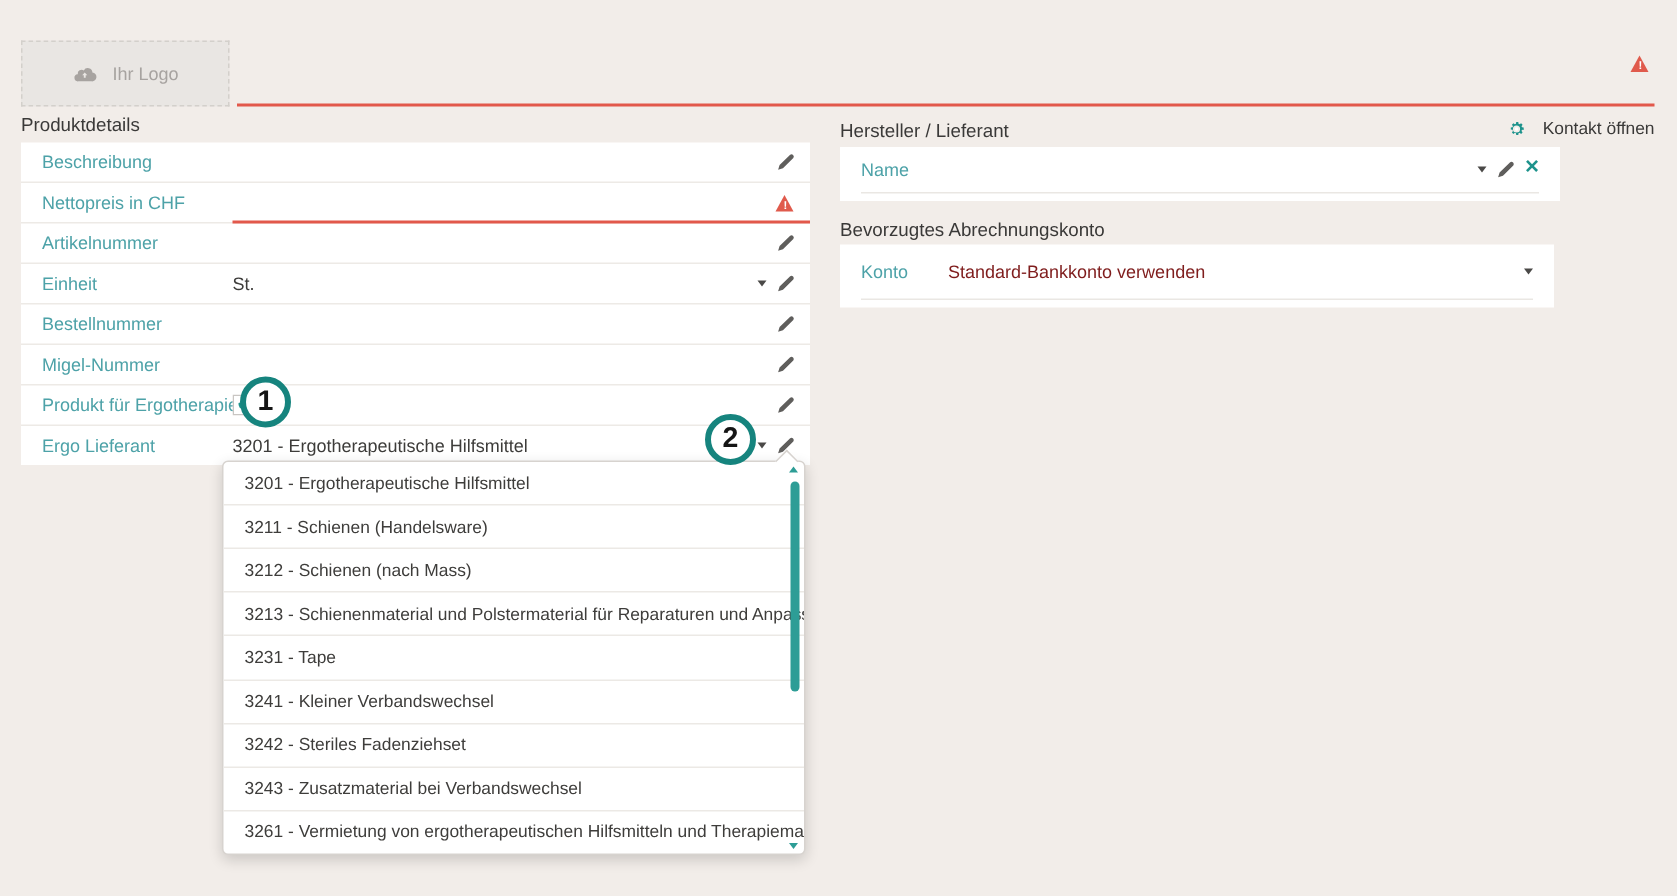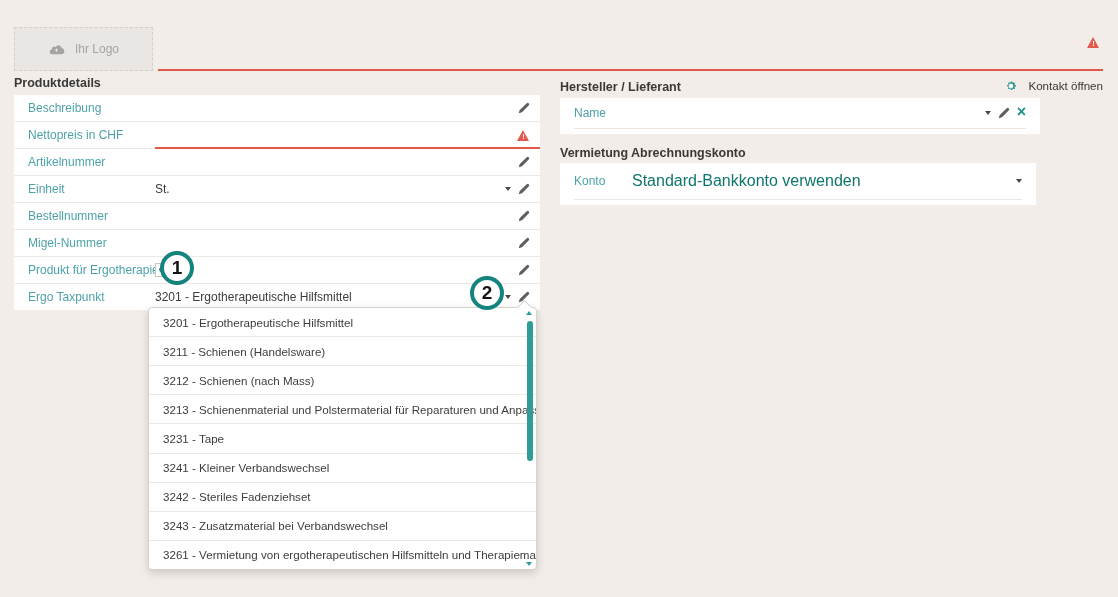--- a/index.html
+++ b/index.html
@@ -12,21 +12,21 @@
   
   .logo-box{
     position:absolute;left:14px;top:27px;width:139px;height:44px;
     background:#e9e6e3;border:1px dashed #d3d0cb;box-sizing:border-box;
     display:flex;align-items:center;justify-content:center;gap:10px;
     color:#a7a3a0;font-size:12px;
   }
   .cloud-svg{display:block}
   .topline{position:absolute;left:158px;top:69px;width:945px;height:2px;background:#e2584b}
   
-  .section-title{position:absolute;font-size:12.5px;font-weight:bold;color:#3a3938;white-space:nowrap}
+  .section-title{position:absolute;font-size:12.5px;font-weight:normal;color:#3a3938;white-space:nowrap}
   
   .card{position:absolute;background:#fff}
   #left-card{left:14px;top:95px;width:526px;height:215px;display:flex;flex-direction:column}
   .frow{flex:1;display:flex;align-items:center;padding:0 10px 0 14px;border-bottom:1px solid #edeae6;position:relative;box-sizing:border-box}
   .frow:last-child{border-bottom:none}
   .flabel{width:127px;flex:none;font-size:12px;color:#4da2a8;white-space:nowrap}
   .fvalue{flex:1;font-size:12px;color:#3d3c3a;white-space:nowrap;overflow:hidden}
   .ficons{display:flex;align-items:center;gap:7px;flex:none;margin-left:8px}
   .err-line{position:absolute;left:141px;right:0;bottom:-1px;height:2px;background:#e2584b}
   
@@ -59,21 +59,21 @@
     display:flex;align-items:center;justify-content:center;font-size:19px;font-weight:600;color:#151515;z-index:8}
   #anno1{left:160px;top:251px}
   #anno2{left:470px;top:276px}
   
   #kontakt{position:absolute;right:15px;top:79px;display:flex;align-items:center;gap:11px;
     font-size:11.6px;color:#3a3938;cursor:pointer;z-index:2}
   .rcard .inner{position:absolute;left:14px;right:14px;top:0;bottom:5px;display:flex;align-items:center;border-bottom:1px solid #eae7e3}
   #card-name{left:560px;top:98px;width:480px;height:36px}
   #card-konto{left:560px;top:163px;width:476px;height:42px}
   .rlabel{font-size:12px;color:#4da2a8;white-space:nowrap}
-  .rvalue{font-size:16px;color:#0f766e;white-space:nowrap;flex:1}
+  .rvalue{font-size:12px;color:#7f1d1d;white-space:nowrap;flex:1}
   .right-icons{margin-left:auto;display:flex;align-items:center;gap:7px}
   #card-konto .rlabel{width:58px;flex:none}
   
   #warn-top{position:absolute;left:1087px;top:37px;z-index:2}
 </style>
 </head>
 <body>
 
 <div class="logo-box">
   <svg class="cloud-svg" width="17" height="12" viewBox="0 0 24 16">
@@ -168,21 +168,21 @@
       </span>
       <span class="ficons">
         <span class="ic ic-pencil">
           <svg width="12" height="12" viewBox="0 0 16 16">
             <path fill="#5f5e5c" d="M11.7 1.6a2 2 0 0 1 2.8 2.8l-9.2 9.2L1 14.9l1.3-4.2 9.4-9.1z"></path>
           </svg>
         </span>
       </span>
     </div>
     <div class="frow">
-      <span class="flabel">Ergo Taxpunkt</span>
+      <span class="flabel">Ergo Lieferant</span>
       <span class="fvalue">3201 - Ergotherapeutische Hilfsmittel</span>
       <span class="ficons">
         <span class="ic ic-caret">
           <i class="caret-shape"></i>
         </span>
         <span class="ic ic-pencil">
           <svg width="12" height="12" viewBox="0 0 16 16">
             <path fill="#5f5e5c" d="M11.7 1.6a2 2 0 0 1 2.8 2.8l-9.2 9.2L1 14.9l1.3-4.2 9.4-9.1z"></path>
           </svg>
         </span>
@@ -229,21 +229,21 @@
       <span class="ic js-pencil">
           <svg width="12" height="12" viewBox="0 0 16 16">
             <path fill="#5f5e5c" d="M11.7 1.6a2 2 0 0 1 2.8 2.8l-9.2 9.2L1 14.9l1.3-4.2 9.4-9.1z"></path>
           </svg>
         </span>
       <span class="ic ic-x">×</span>
     </span>
   </div>
 </div>
 
-<div class="section-title" style="left:560px;top:146px">Vermietung Abrechnungskonto</div>
+<div class="section-title" style="left:560px;top:146px">Bevorzugtes Abrechnungskonto</div>
 <div class="card rcard" id="card-konto">
   <div class="inner">
     <span class="rlabel">Konto</span>
     <span class="rvalue">Standard-Bankkonto verwenden</span>
     <span class="right-icons">
       <span class="ic">
           <i class="caret-shape"></i>
         </span>
     </span>
   </div>

